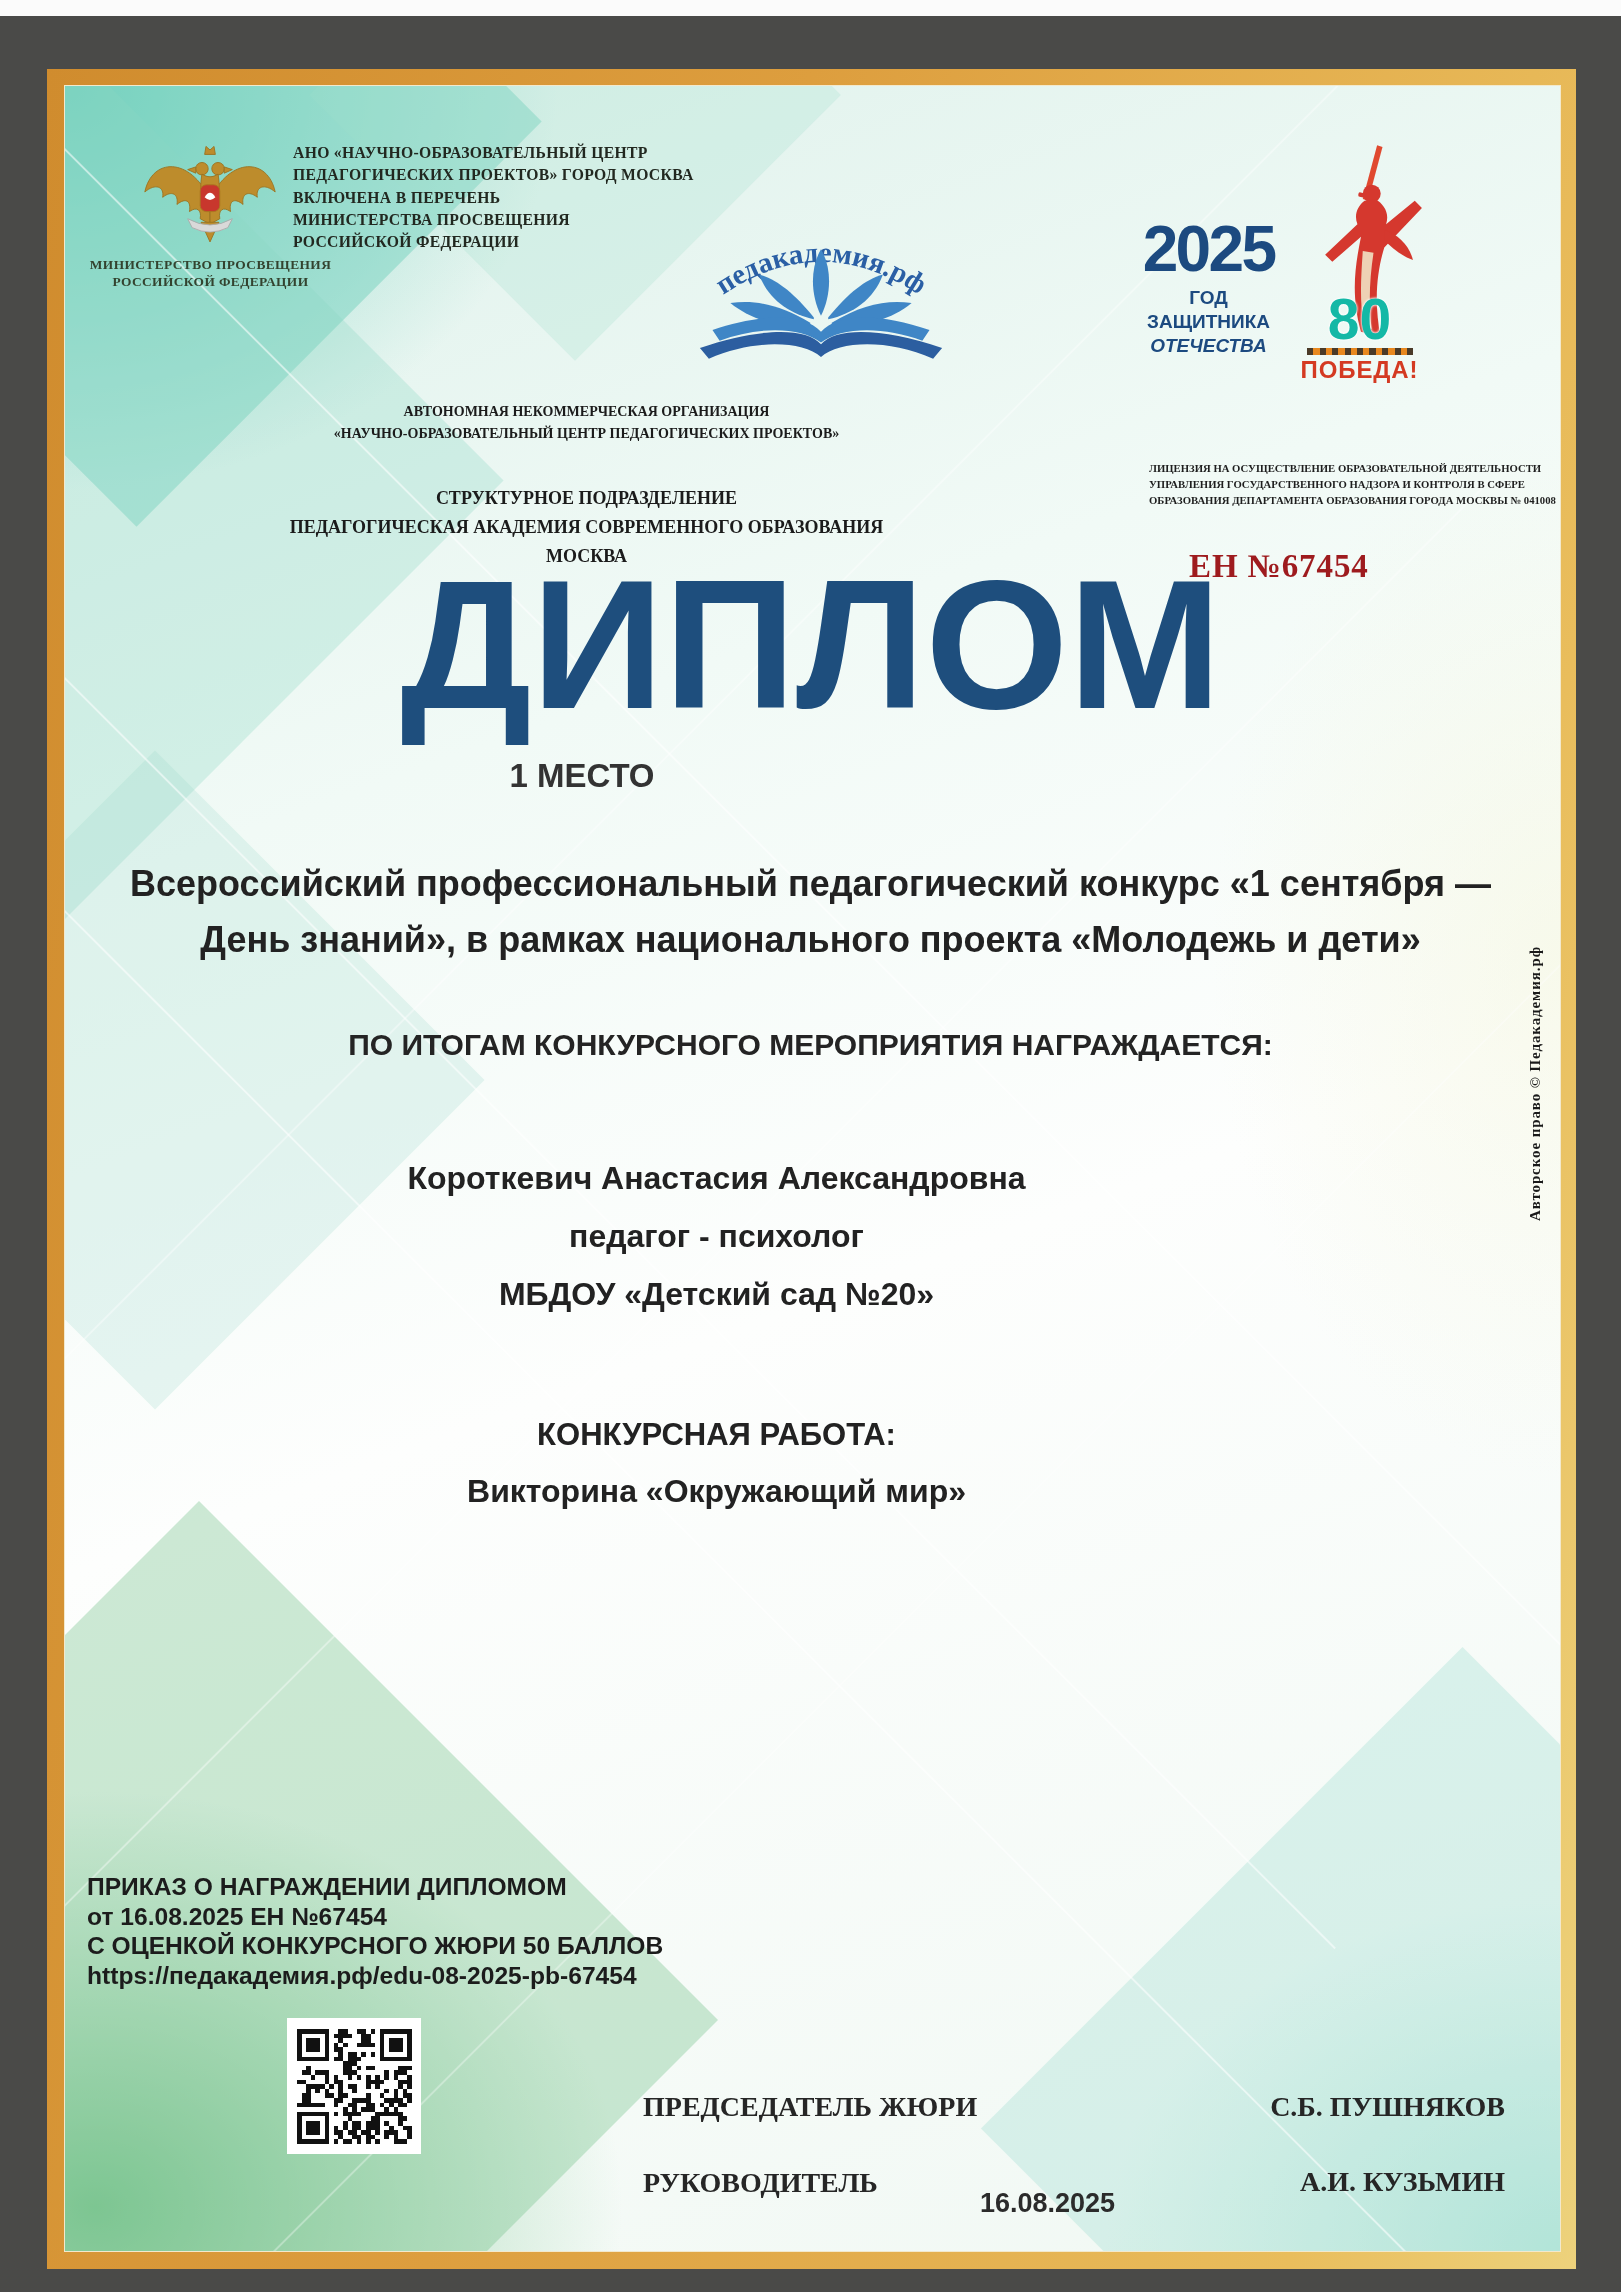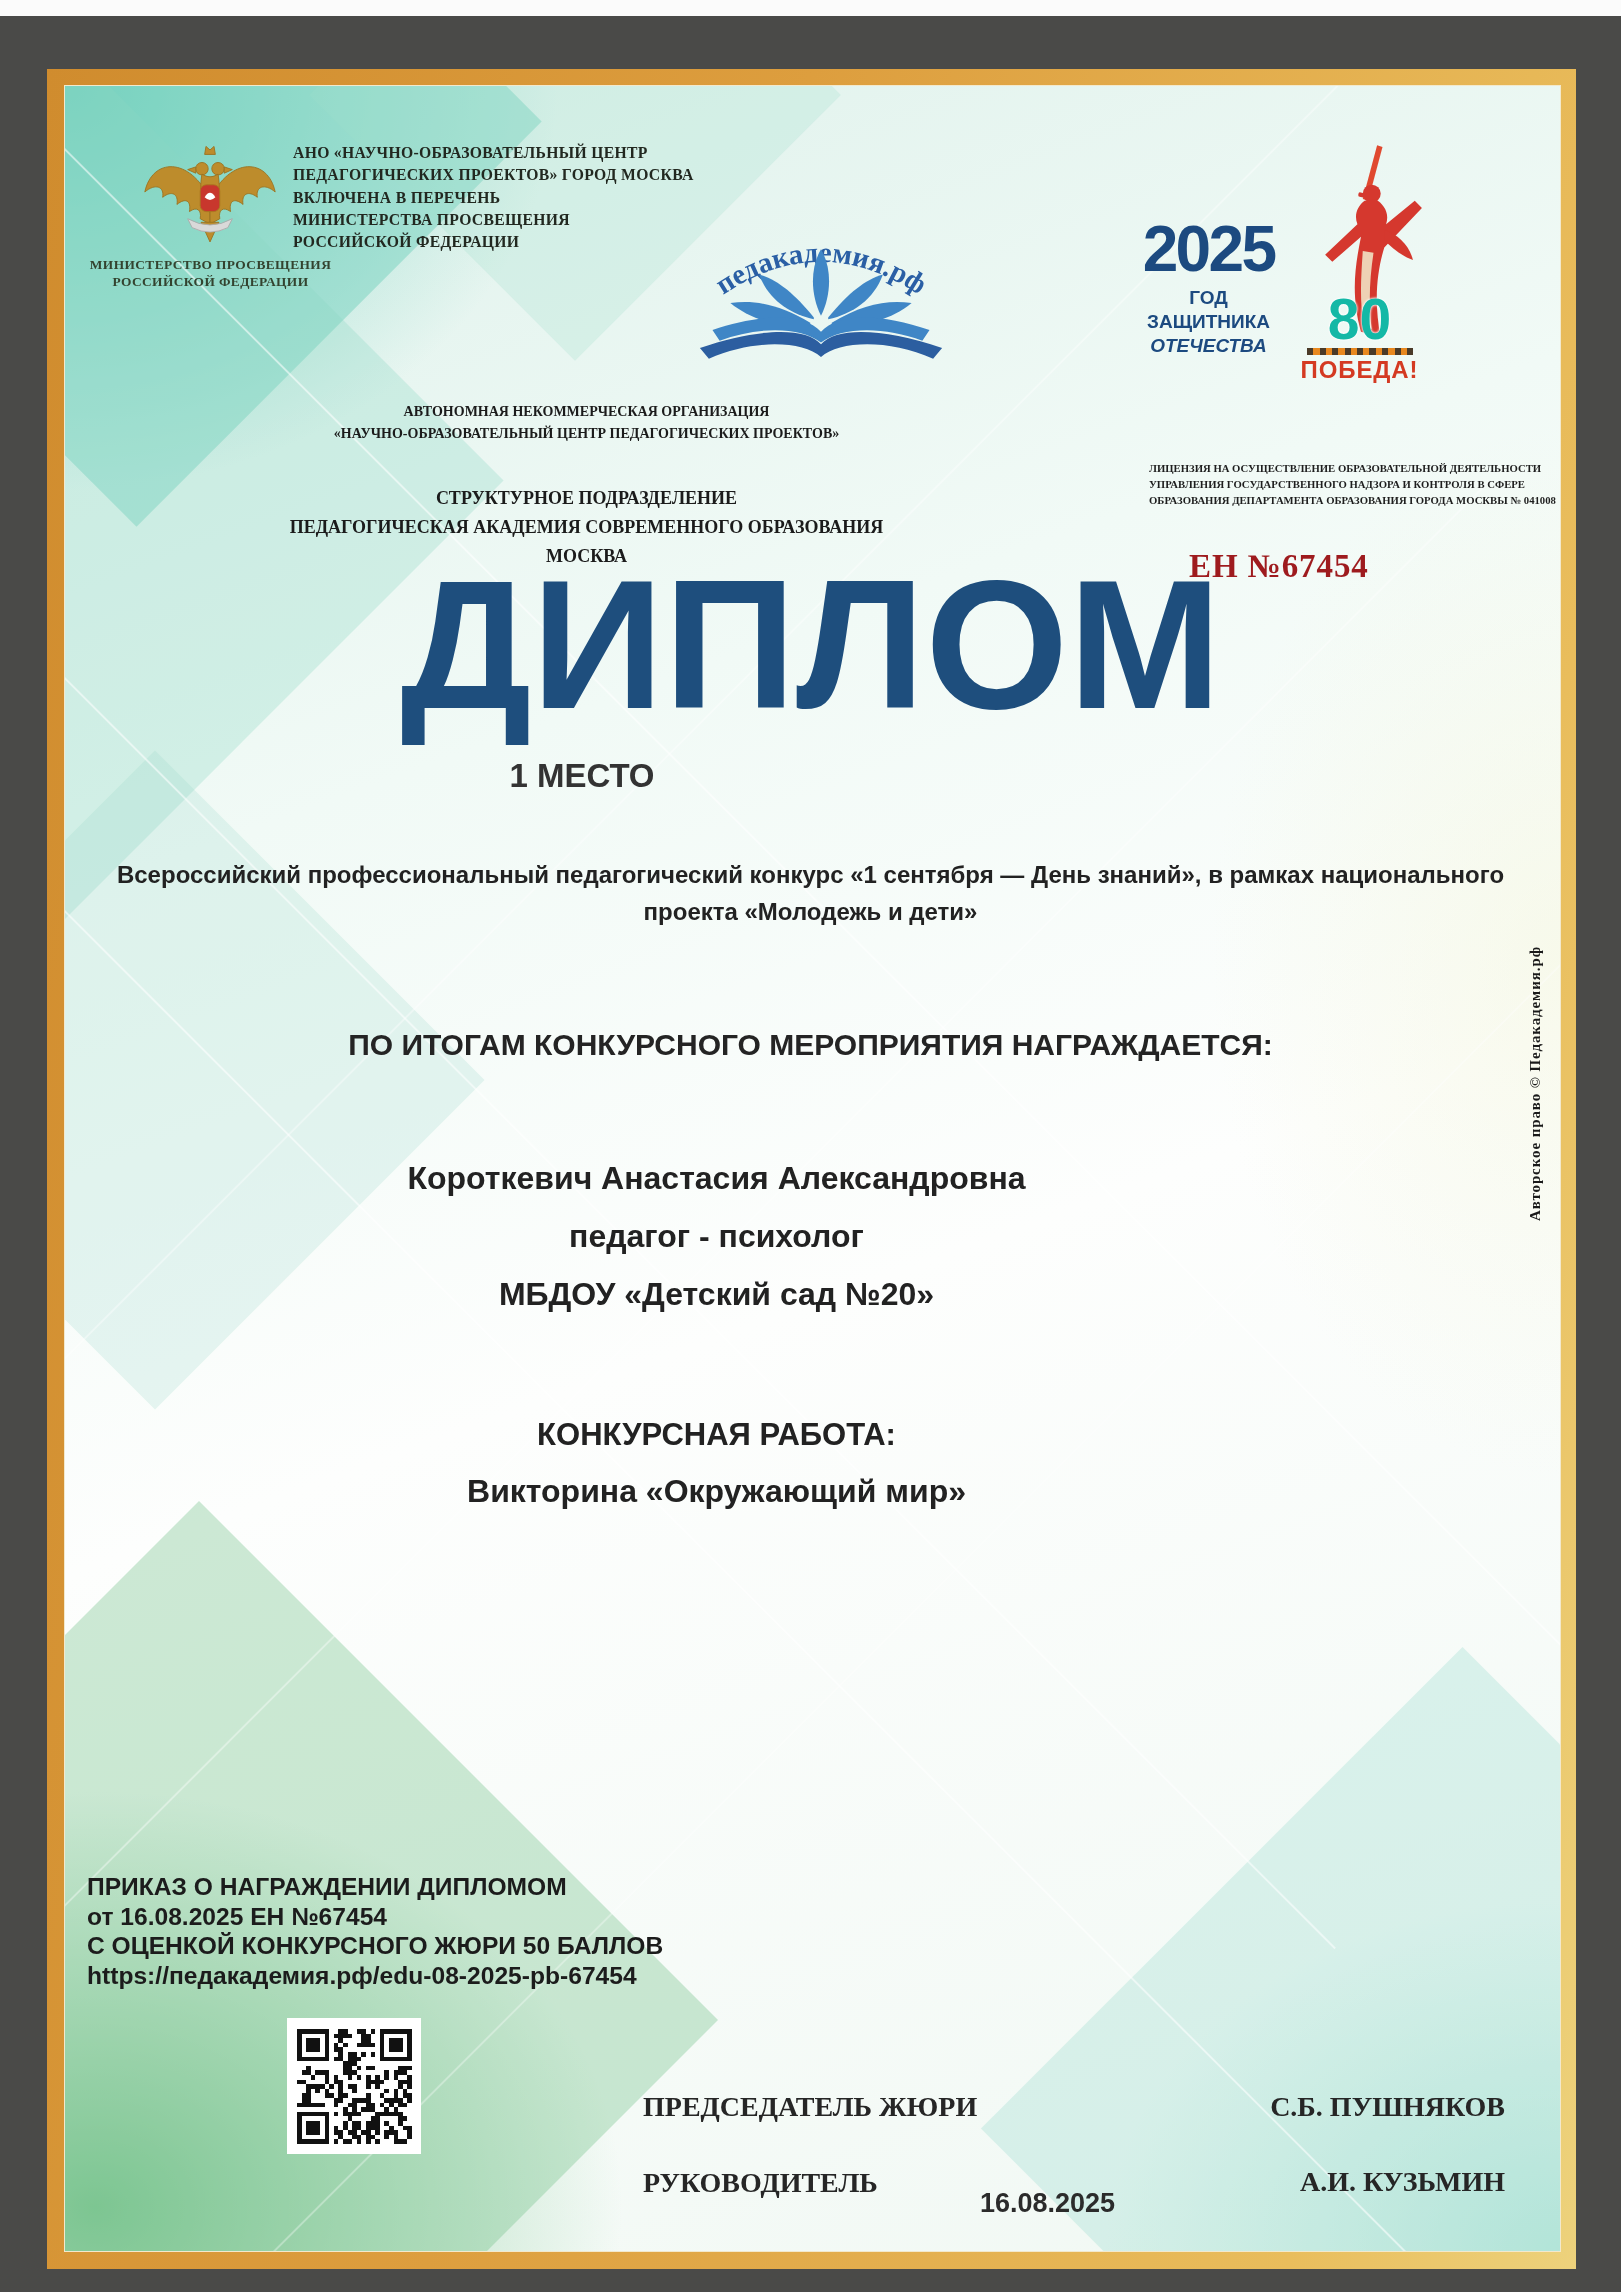--- a/index.html
+++ b/index.html
@@ -34,21 +34,21 @@
   .ribbon{height:7.2px;width:106px;margin:1.8px auto 0.9px auto;
           background:repeating-linear-gradient(90deg,#4a3a28 0 6.3px,#e8881f 6.3px 12.5px);}
   .badge80 .t{font-size:24px;font-weight:800;color:#d43a22;letter-spacing:0.9px;}
   .org-lines{left:0;top:401px;width:1173px;font-size:14px;line-height:1.55;color:#1b1b1b;}
   .struct-lines{left:0;top:484px;width:1173px;font-size:18px;line-height:1.6;color:#1b1b1b;}
   .license{left:1149px;top:460px;width:416px;font-size:10.7px;line-height:1.5;color:#1e1e1e;}
   .en-number{left:1189px;top:548px;font-size:33px;color:#9e1b1e;letter-spacing:0.9px;}
   .diploma-title{left:0;top:552px;width:1622px;font-size:184px;font-weight:800;line-height:1;
                  color:#1e4e7d;letter-spacing:0;}
   .place{left:0;top:757px;width:1164px;font-size:33px;color:#333;}
-  .contest{left:112px;top:856px;width:1397px;font-size:24px;line-height:1.55;color:#222;}
+  .contest{left:112px;top:856px;width:1397px;font-size:36px;line-height:1.55;color:#222;}
   .award-line{left:76px;top:1028px;width:1469px;font-size:30px;color:#242424;}
   .name-line{left:0;width:1433px;font-size:32px;color:#222;}
   .order-block{left:87px;top:1872px;font-size:24.6px;line-height:1.2;color:#1c1c1c;}
   .qr-box{left:287px;top:2018px;width:134px;height:136px;background:#fff;padding:0;z-index:6;}
   .qr-box svg{position:absolute;left:9.9px;top:10.7px;width:115px;height:115px;}
   .sig{font-size:28px;color:#262626;}
   .sig-name{width:287px;text-align:right;}
   .date{left:913px;top:2188px;width:269px;font-size:27px;color:#2b2b2b;}
   .copyright{left:1527px;top:1258px;width:349px;height:21.5px;font-size:15px;color:#1a1a1a;
              letter-spacing:0.9px;transform:rotate(-90deg);transform-origin:0 0;text-align:center;}

